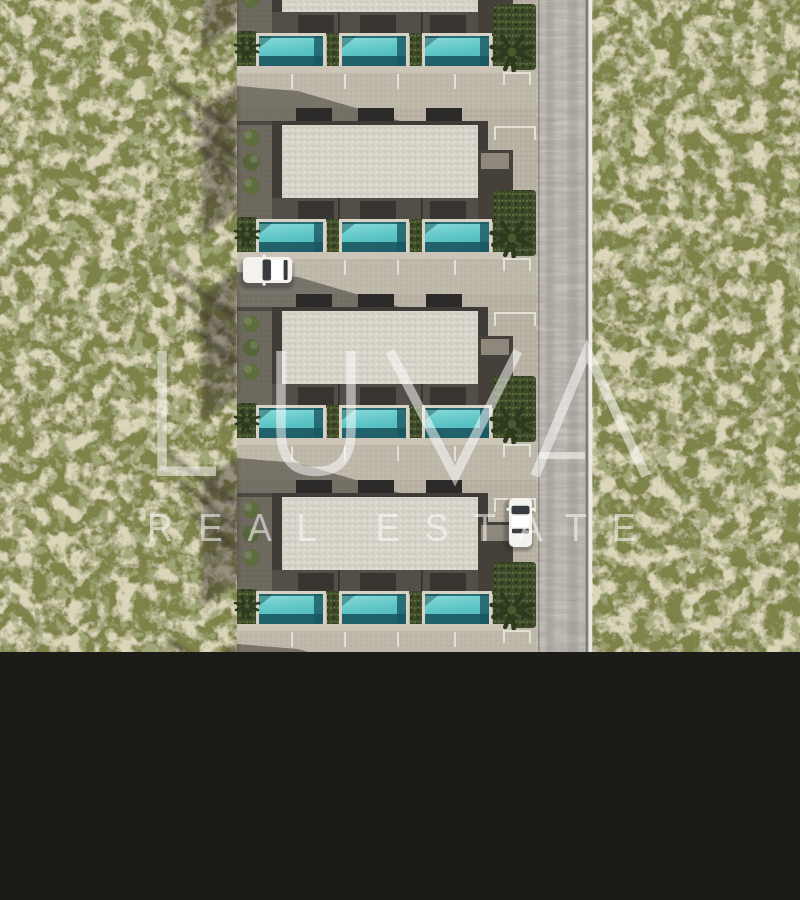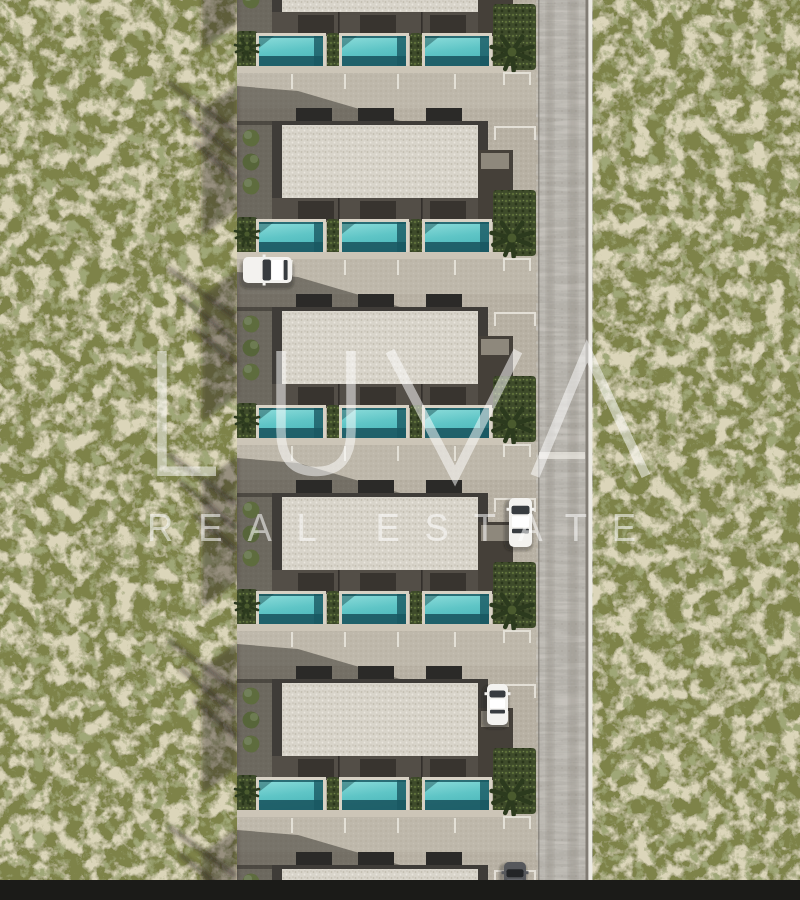--- a/index.html
+++ b/index.html
@@ -1,16 +1,16 @@
 <!DOCTYPE html>
 <html><head>
 <meta charset="utf-8">
 <style>
   html,body{margin:0;padding:0;background:#1b1b18;}
-  .canvas{position:relative;width:800px;height:880px;overflow:hidden;
+  .canvas{position:relative;width:800px;height:652px;overflow:hidden;
           font-family:"Liberation Sans","DejaVu Sans",sans-serif;}
   svg text{font-family:"Liberation Sans","DejaVu Sans",sans-serif;}
 </style>
 </head>
 <body>
 
 <div class="canvas">
 <svg width="800" height="900" viewBox="0 0 800 900" xmlns="http://www.w3.org/2000/svg" xmlns:xlink="http://www.w3.org/1999/xlink">
   <defs>
 

